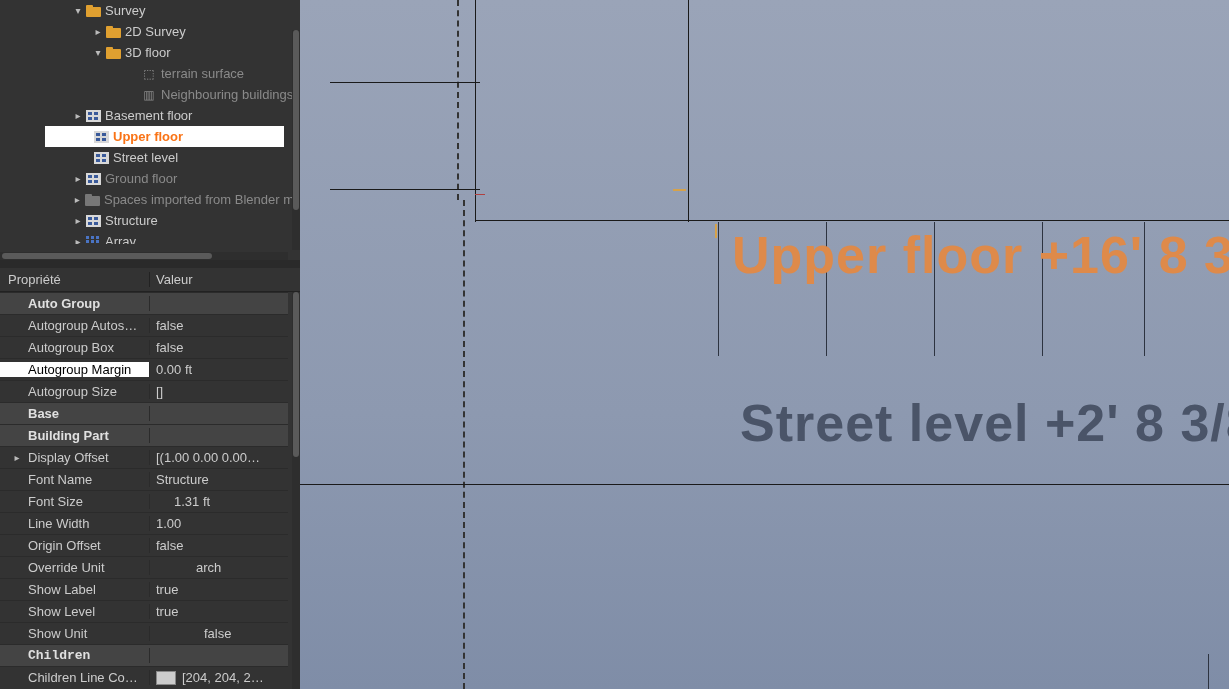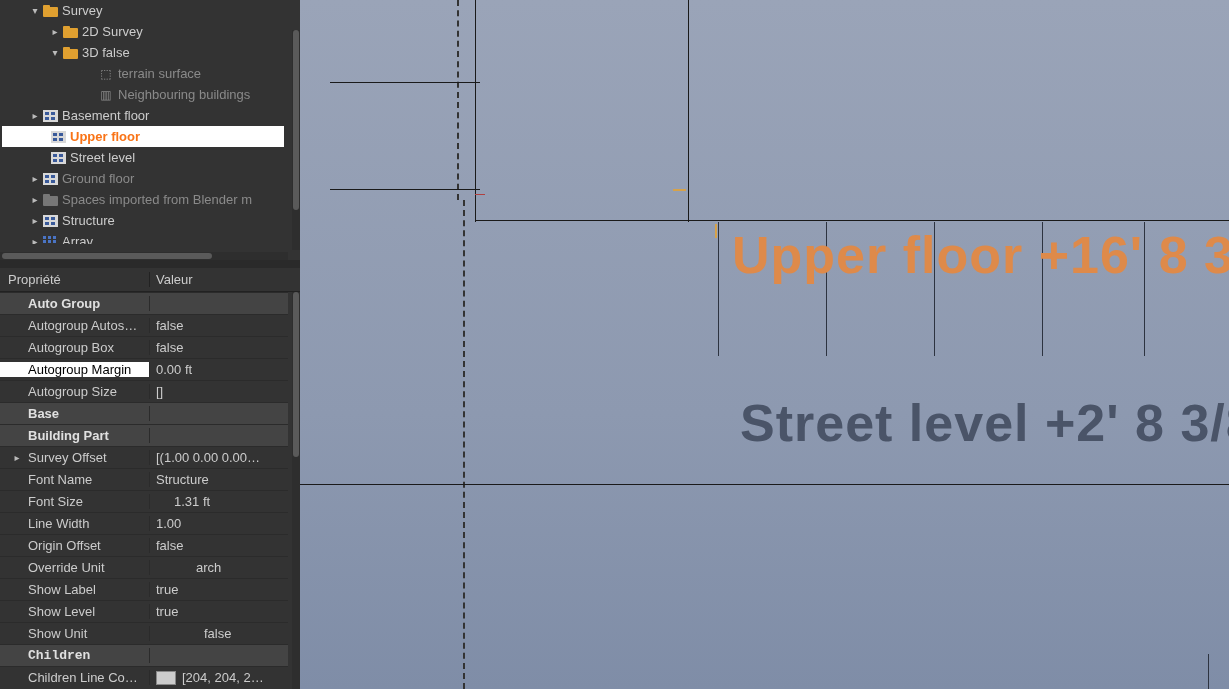--- a/index.html
+++ b/index.html
@@ -4,21 +4,21 @@
 <style>
   * { box-sizing: border-box; margin: 0; padding: 0; }
   html, body { width: 1229px; height: 689px; overflow: hidden; background: #2a2a2a; font-family: sans-serif; font-size: 13px; color: #cccccc; }
   #app { display: flex; width: 100%; height: 100%; }
 
   
   #left-panel { width: 300px; height: 100%; background: #333333; display: flex; flex-direction: column; }
 
   
   #tree-wrap { position: relative; height: 260px; }
-  #tree { height: 244px; overflow: hidden; }
+  #tree { height: 244px; overflow: hidden; margin-left: 43px; }
   .tree-row { display: flex; align-items: center; height: 21px; white-space: nowrap; position: relative; }
   .tree-row .arrow { width: 10px; text-align: center; color: #bbbbbb; font-size: 10px; display: inline-block; }
   .tree-row .arrow.open::before { content: "▾"; }
   .tree-row .arrow.closed::before { content: "▸"; }
   .tree-row .arrow.none::before { content: ""; }
   .tree-row .icon { width: 16px; height: 16px; margin: 0 4px 0 2px; display: inline-flex; align-items: center; justify-content: center; }
   .tree-row .label { padding-right: 6px; }
   .tree-row.dim .label { color: #8a8a8a; }
   .tree-row.selected { }
   .tree-row.selected .sel-bg { position: absolute; left: 2px; right: 16px; top: 0; bottom: 0; background: #ffffff; z-index: 0; }
@@ -117,21 +117,21 @@
           </div>
           <div class="tree-row">
             <span class="ind" style="width: 50px;"></span>
             <span class="arrow open"></span>
             <span class="icon ic-folder">
               <svg width="15" height="12">
                 <rect x="0" y="2" width="15" height="10" rx="1"></rect>
                 <rect x="0" y="0" width="7" height="4" rx="1"></rect>
               </svg>
             </span>
-            <span class="label">3D false</span>
+            <span class="label">3D floor</span>
           </div>
           <div class="tree-row dim">
             <span class="ind" style="width: 86px;"></span>
             <span class="arrow none"></span>
             <span class="icon ic-surface">⬚</span>
             <span class="label">terrain surface</span>
           </div>
           <div class="tree-row dim">
             <span class="ind" style="width: 86px;"></span>
             <span class="arrow none"></span>
@@ -276,21 +276,21 @@
             <div class="pv">[]</div>
           </div>
           <div class="prow group" style="position: relative;">
             <div class="pn">Base</div>
           </div>
           <div class="prow group" style="position: relative;">
             <div class="pn">Building Part</div>
           </div>
           <div class="prow has-exp" style="position: relative;">
             <span class="exp" style="left: 8px;">▸</span>
-            <div class="pn">Survey Offset</div>
+            <div class="pn">Display Offset</div>
             <div class="pv">[(1.00 0.00 0.00…</div>
           </div>
           <div class="prow" style="position: relative;">
             <div class="pn">Font Name</div>
             <div class="pv">Structure</div>
           </div>
           <div class="prow" style="position: relative; gap: 18px;">
             <div class="pn">Font Size</div>
             <div class="pv">1.31 ft</div>
           </div>

